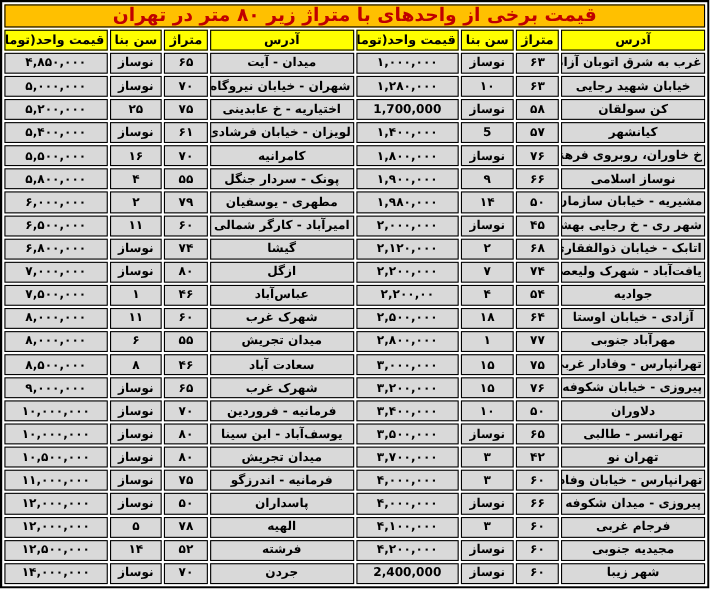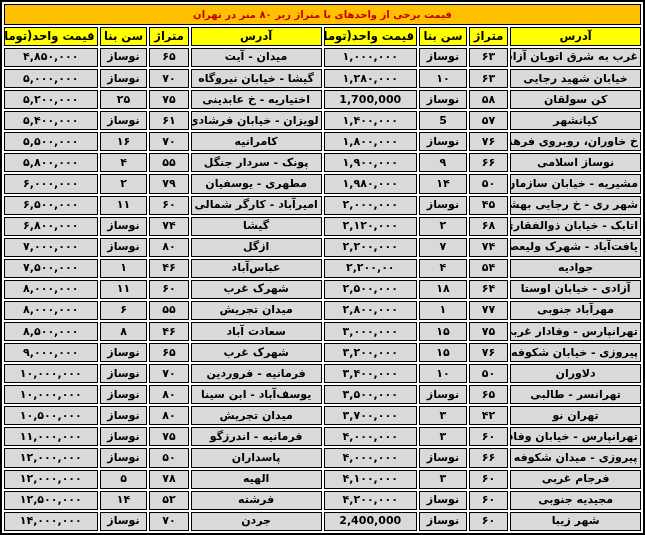--- a/index.html
+++ b/index.html
@@ -29,21 +29,21 @@
     vertical-align: middle;
     font-weight: bold;
     white-space: nowrap;
     overflow: hidden;
     padding: 0 2px;
     line-height: 1.1;
   }
   .title-cell {
     background: var(--title-bg, #FFC000);
     color: var(--title-text, #C00000);
-    font-size: 10px;
+    font-size: 17px;
     height: 21px;
   }
   th {
     background: var(--header-bg, #FFFF00);
     color: #000000;
     font-size: 11.5px;
     height: 19px;
   }
   td {
     background: var(--cell-bg, #D9D9D9);
@@ -90,21 +90,21 @@
           <td>میدان - آیت</td>
           <td>۶۵</td>
           <td>نوساز</td>
           <td>۴,۸۵۰,۰۰۰</td>
         </tr>
         <tr>
           <td>خیابان شهید رجایی</td>
           <td>۶۳</td>
           <td>۱۰</td>
           <td>۱,۲۸۰,۰۰۰</td>
-          <td>گیشا - خیابان نیروگاه</td>
+          <td>شهران - خیابان نیروگاه</td>
           <td>۷۰</td>
           <td>نوساز</td>
           <td>۵,۰۰۰,۰۰۰</td>
         </tr>
         <tr>
           <td>کن سولقان</td>
           <td>۵۸</td>
           <td>نوساز</td>
           <td>1,700,000</td>
           <td>اختیاریه - خ عابدینی</td>

